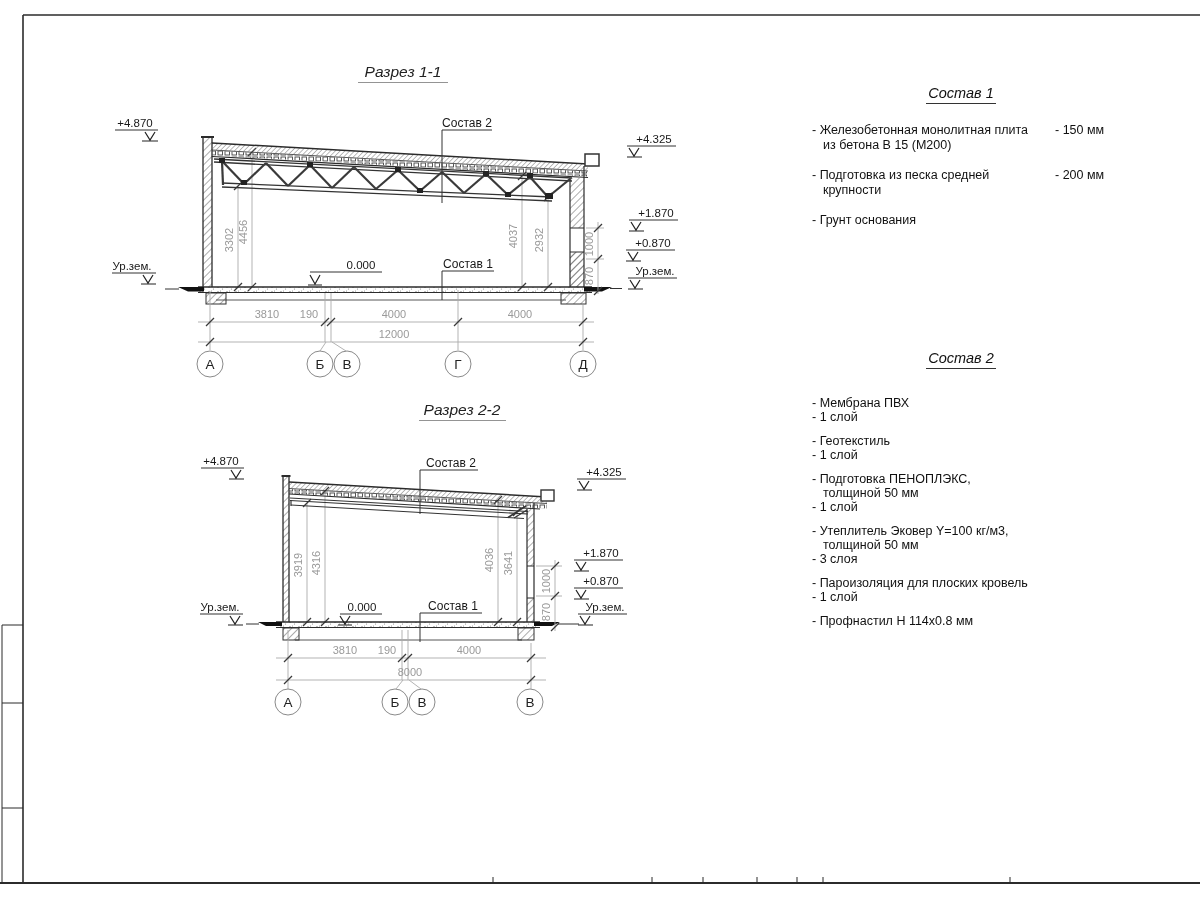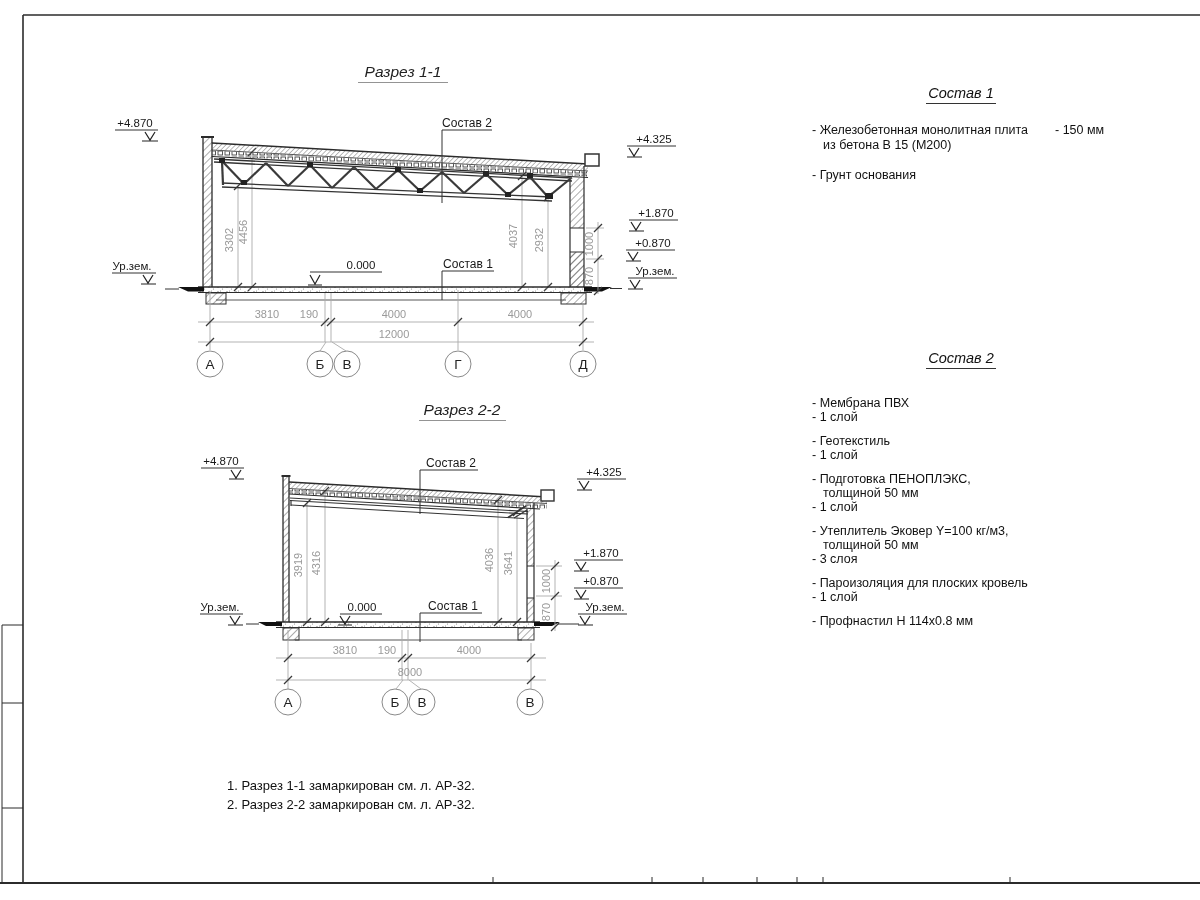--- a/index.html
+++ b/index.html
@@ -390,20 +390,27 @@
   <div class="mat-title"><span>Состав 1</span></div>
   <div class="mat-row">
     <div class="mat-text">
       <div>- Железобетонная  монолитная плита</div>
       <div class="line2">из бетона В 15 (М200)</div>
     </div>
     <div class="mat-qty">- 150 мм</div>
   </div>
   <div class="mat-row">
     <div class="mat-text">
+      <div>- Подготовка из песка средней</div>
+      <div class="line2">крупности</div>
+    </div>
+    <div class="mat-qty">- 200 мм</div>
+  </div>
+  <div class="mat-row">
+    <div class="mat-text">
           <div>- Грунт основания</div>
         </div>
     <div class="mat-qty"></div>
   </div>
 </div>
 
 <div class="mat-list l2" style="top:351px">
   <div class="mat-title"><span>Состав 2</span></div>
   <div class="mat-row">
     <div class="mat-text">
@@ -438,17 +445,13 @@
     <div class="mat-qty">- 1 слой</div>
   </div>
   <div class="mat-row">
     <div class="mat-text">
           <div>- Профнастил Н 114х0.8 мм</div>
         </div>
     <div class="mat-qty"></div>
   </div>
 </div>
 
-<div class="notes">
-  <div>1. Разрез 1-1 замаркирован см. л. АР-32.</div>
-  <div>2. Разрез 2-2 замаркирован см. л. АР-32.</div>
 </div>
-</div>
 
 </body></html>

